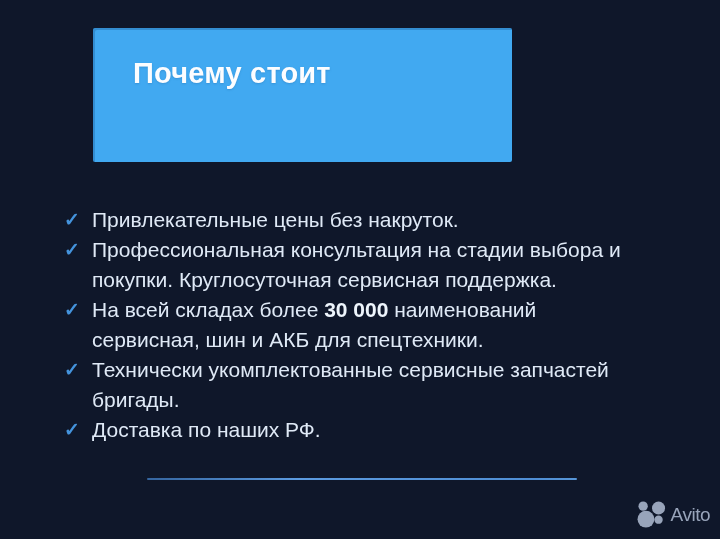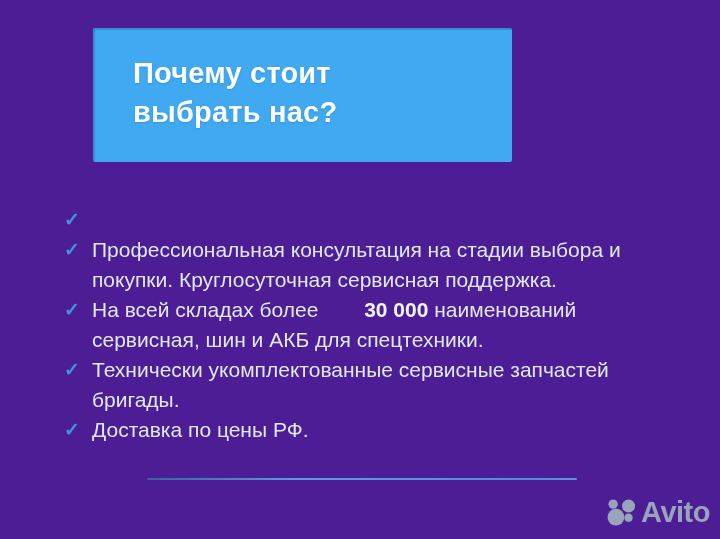--- a/index.html
+++ b/index.html
@@ -1,20 +1,20 @@
 <!DOCTYPE html>
 <html><head>
 <meta charset="utf-8">
 <style>
   html, body { margin: 0; padding: 0; }
   .canvas {
     position: relative;
     width: 720px;
     height: 539px;
-    background: #4c1d95;
+    background: #0f172a;
     overflow: hidden;
     font-family: "Liberation Sans", sans-serif;
   }
   .header-card {
     position: absolute;
     left: 93px;
     top: 28px;
     width: 419px;
     height: 134px;
     background: #41a9f1;
@@ -49,77 +49,77 @@
   }
   .check {
     flex: 0 0 28px;
     width: 28px;
     font-size: 19px;
     line-height: 30px;
     color: #4493dc;
     font-weight: 700;
   }
   .benefit-text { max-width: 545px; }
-  .hl { font-weight: 700; color: #eef5fc; margin-left: 40px; }
+  .hl { font-weight: 700; color: #eef5fc; }
   .divider {
     position: absolute;
     left: 147px;
     top: 478px;
     width: 430px;
     height: 2px;
     border-radius: 1px;
     background: linear-gradient(to right, #35659f, #5c9be0 35%, #4f8ed4 90%, #5796d8);
   }
   .brand {
     position: absolute;
     right: 10px;
     bottom: 10px;
     display: flex;
     align-items: center;
     gap: 4px;
   }
   .brand-mark { display: block; }
   .brand-text {
-    font-size: 29px;
-    font-weight: 700;
+    font-size: 19px;
+    font-weight: 400;
     letter-spacing: -0.5px;
     color: #98a4ba;
   }
 </style>
 </head>
 <body>
 
 <div class="canvas">
 
   <div class="header-card">
     <div class="title">
       <span class="title-line">Почему стоит</span>
-      <span class="title-line">выбрать нас?</span>
     </div>
   </div>
 
   <ul class="benefits">
     <li class="benefit">
       <span class="check">✓</span>
+      <span class="benefit-text">Привлекательные цены без накруток.</span>
     </li>
     <li class="benefit">
       <span class="check">✓</span>
       <span class="benefit-text">Профессиональная консультация на стадии выбора и покупки. Круглосуточная сервисная поддержка.</span>
     </li>
     <li class="benefit">
       <span class="check">✓</span>
       <span class="benefit-text"><span>На всей складах более </span><span class="hl">30 000</span><span> наименований сервисная, шин и АКБ для спецтехники.</span></span>
     </li>
     <li class="benefit">
       <span class="check">✓</span>
       <span class="benefit-text">Технически укомплектованные сервисные запчастей бригады.</span>
     </li>
     <li class="benefit">
       <span class="check">✓</span>
-      <span class="benefit-text">Доставка по цены РФ.</span>
+      <span class="benefit-text">Доставка по наших РФ.</span>
     </li>
   </ul>
 
   <div class="divider"></div>
 
   <div class="brand">
     <svg class="brand-mark" width="30" height="28" viewBox="0 0 32 30">
       <circle cx="6.5" cy="5.5" r="5" fill="#98a4ba"></circle>
       <circle cx="23" cy="7.5" r="7" fill="#98a4ba"></circle>
       <circle cx="9.5" cy="19.5" r="9" fill="#98a4ba"></circle>

